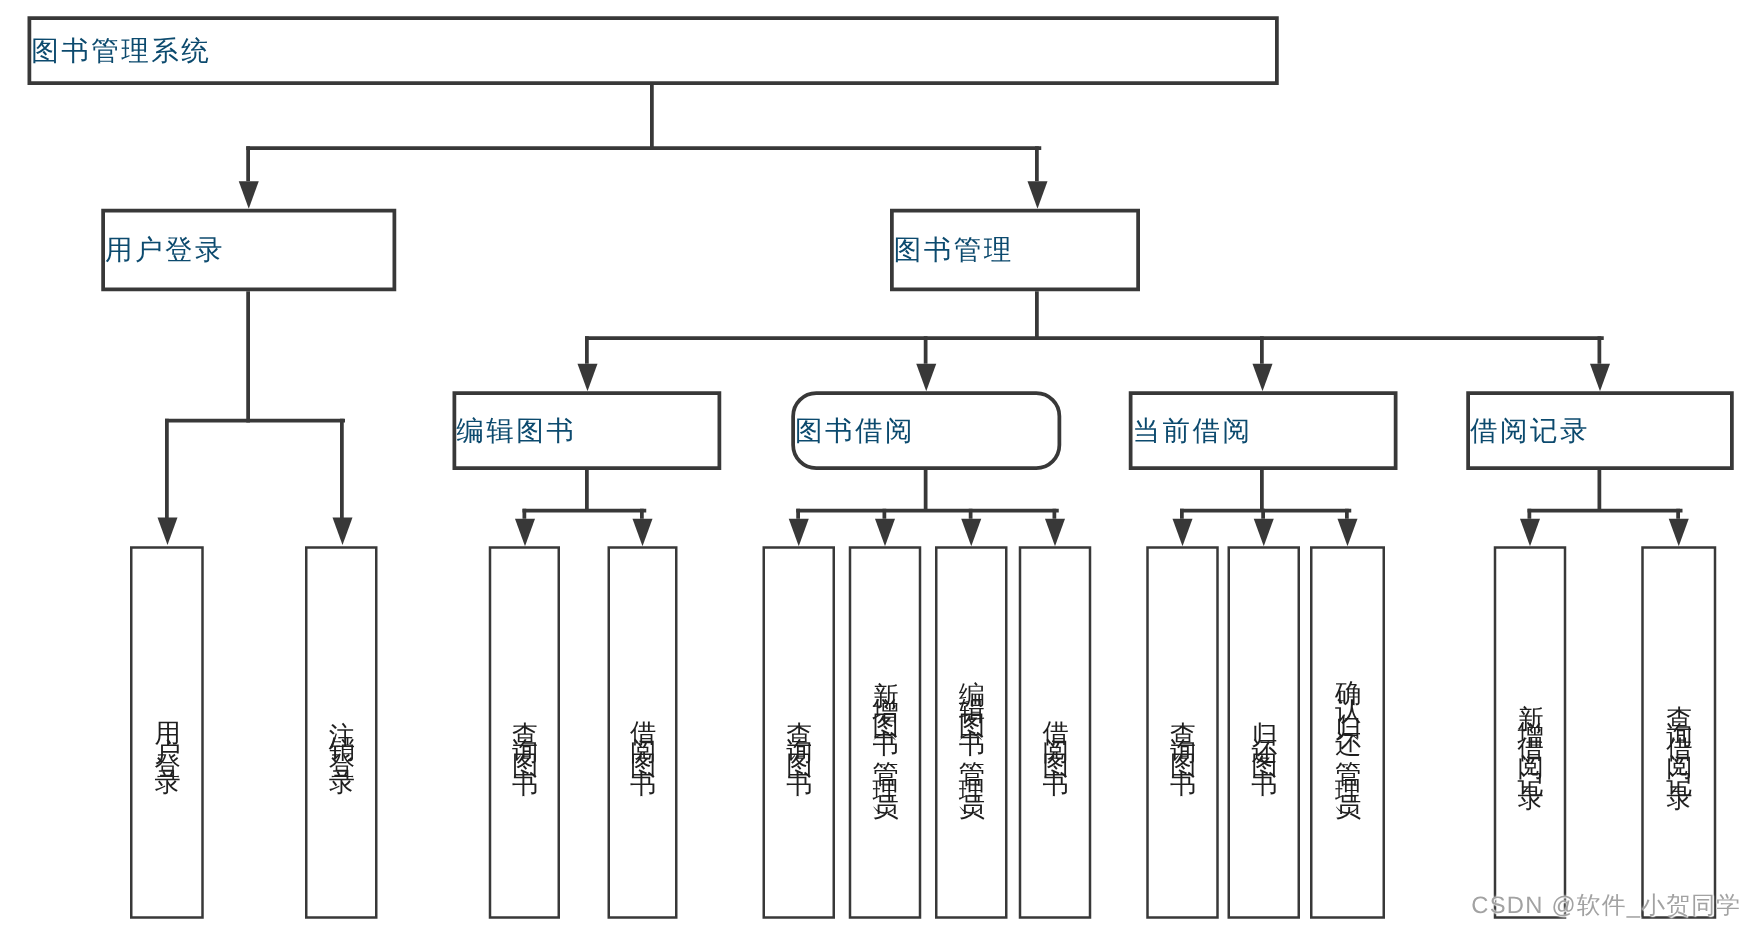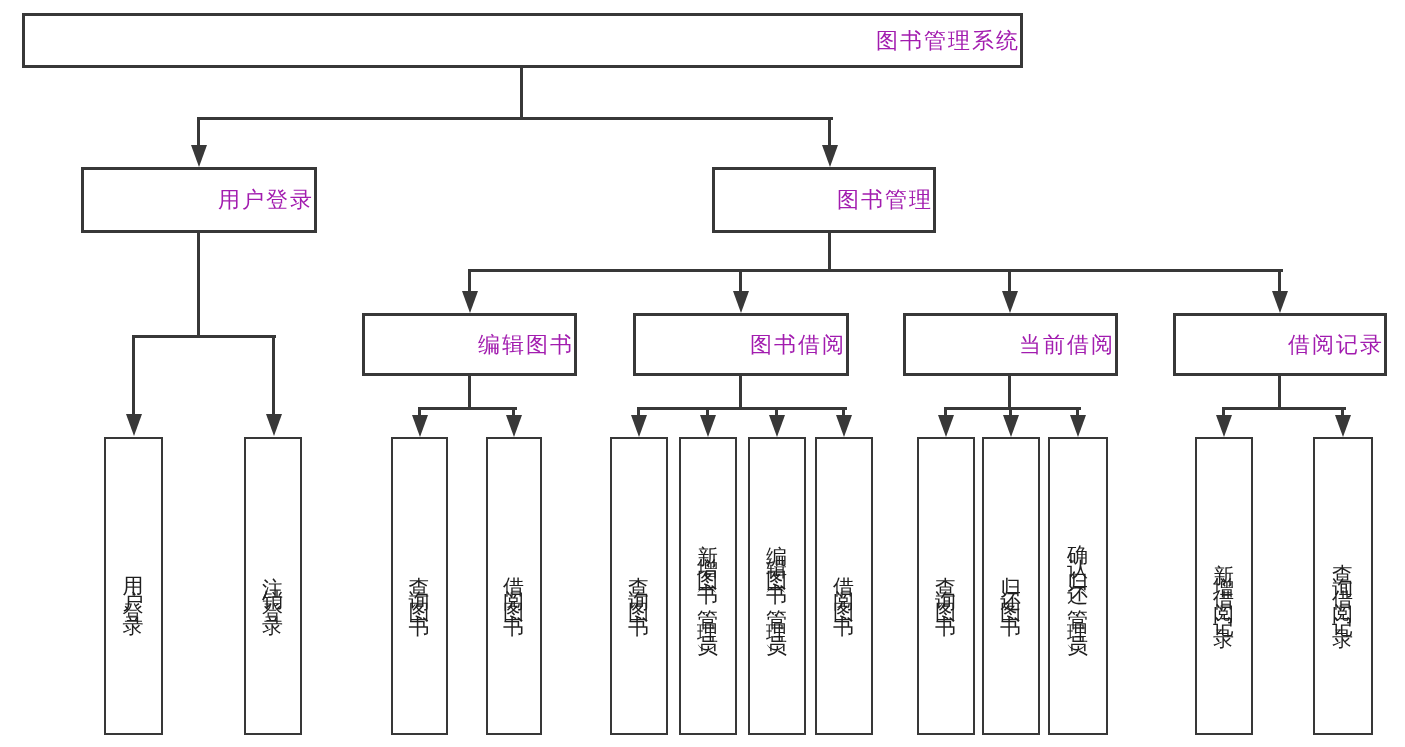--- a/index.html
+++ b/index.html
@@ -2,22 +2,22 @@
 <html><head>
 <meta charset="utf-8">
 <style>
   html,body{margin:0;padding:0;background:#fff;}
   #canvas{
     position:relative;width:1405px;height:747px;background:#ffffff;overflow:hidden;
     font-family:"Liberation Sans","DejaVu Sans",sans-serif;color:#1f1f1f;
   }
   .box{
     position:absolute;box-sizing:border-box;border:3px solid #383838;background:#fff;
-    display:flex;align-items:center;justify-content:flex-end;
-    font-size:22px;letter-spacing:2px;color:#a21caf;white-space:nowrap;padding-left:28px;
+    display:flex;align-items:center;justify-content:flex-start;
+    font-size:22px;letter-spacing:2px;color:#0c4a6e;white-space:nowrap;
   }
   .tbox{
     position:absolute;box-sizing:border-box;border:2.5px solid #383838;background:#fff;
     display:flex;align-items:center;justify-content:center;
   }
   .tbox span{
     writing-mode:vertical-rl;text-orientation:mixed;
     font-size:21px;letter-spacing:13px;color:#1f1f1f;line-height:1;white-space:nowrap;
   }
   .vl{position:absolute;width:3px;background:#383838;}
@@ -45,21 +45,21 @@
   <div class="vl" style="left:520px;top:68px;height:51px;"></div>
   <div class="hl" style="left:197px;top:117px;width:636px;"></div>
   <div class="vl" style="left:197px;top:117px;height:28px;"></div>
   <div class="ah" style="left:191px;top:145px;"></div>
   <div class="vl" style="left:828px;top:117px;height:28px;"></div>
   <div class="ah" style="left:822px;top:145px;"></div>
 
   <div class="box" style="left:81px;top:167px;width:236px;height:66px;">
       <span>用户登录</span>
     </div>
-  <div class="box" style="left:712px;top:167px;width:224px;height:66px;">
+  <div class="box" style="left:712px;top:167px;width:200px;height:66px;">
       <span>图书管理</span>
     </div>
 
   <div class="vl" style="left:197px;top:233px;height:105px;"></div>
   <div class="hl" style="left:132px;top:335px;width:144px;"></div>
   <div class="vl" style="left:132px;top:335px;height:80px;"></div>
   <div class="ah" style="left:126px;top:414px;"></div>
   <div class="vl" style="left:272px;top:335px;height:80px;"></div>
   <div class="ah" style="left:266px;top:414px;"></div>
 
@@ -70,21 +70,21 @@
   <div class="vl" style="left:739px;top:269px;height:22px;"></div>
   <div class="ah" style="left:733px;top:291px;"></div>
   <div class="vl" style="left:1008px;top:269px;height:22px;"></div>
   <div class="ah" style="left:1002px;top:291px;"></div>
   <div class="vl" style="left:1278px;top:269px;height:22px;"></div>
   <div class="ah" style="left:1272px;top:291px;"></div>
 
   <div class="box" style="left:362px;top:313px;width:215px;height:63px;">
       <span>编辑图书</span>
     </div>
-  <div class="box" style="left:633px;top:313px;width:216px;height:63px;">
+  <div class="box" style="left:633px;top:313px;width:216px;height:63px;border-radius:20px;">
       <span>图书借阅</span>
     </div>
   <div class="box" style="left:1173px;top:313px;width:214px;height:63px;">
       <span>借阅记录</span>
     </div>
   <div class="box" style="left:903px;top:313px;width:215px;height:63px;">
       <span>当前借阅</span>
     </div>
 
   <div class="vl" style="left:468px;top:376px;height:33px;"></div>
@@ -158,14 +158,15 @@
       <span>确认归还（管理员）</span>
     </div>
 
   <div class="tbox" style="left:1195px;top:437px;width:58px;height:298px;">
       <span>新增借阅记录</span>
     </div>
   <div class="tbox" style="left:1313px;top:437px;width:60px;height:298px;">
       <span>查询借阅记录</span>
     </div>
 
+  <div class="wm">CSDN @软件_小贺同学</div>
 
 </div>
 
 </body></html>

